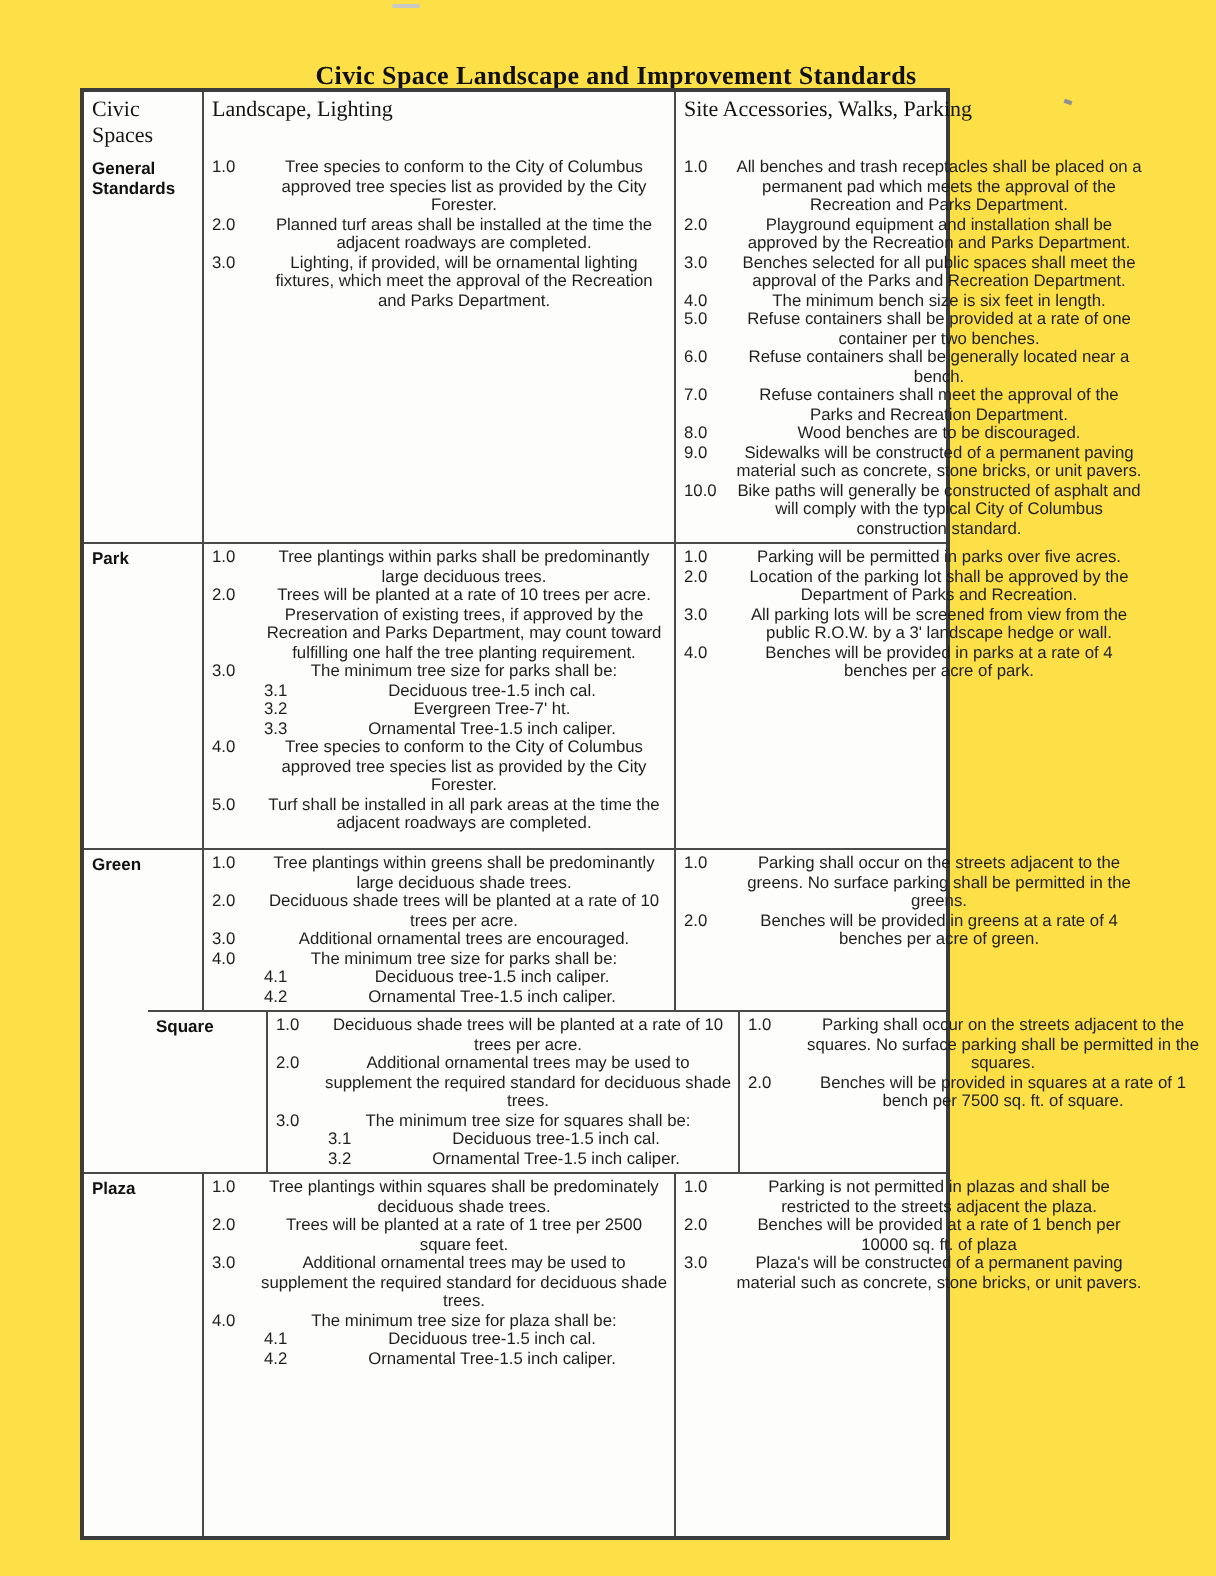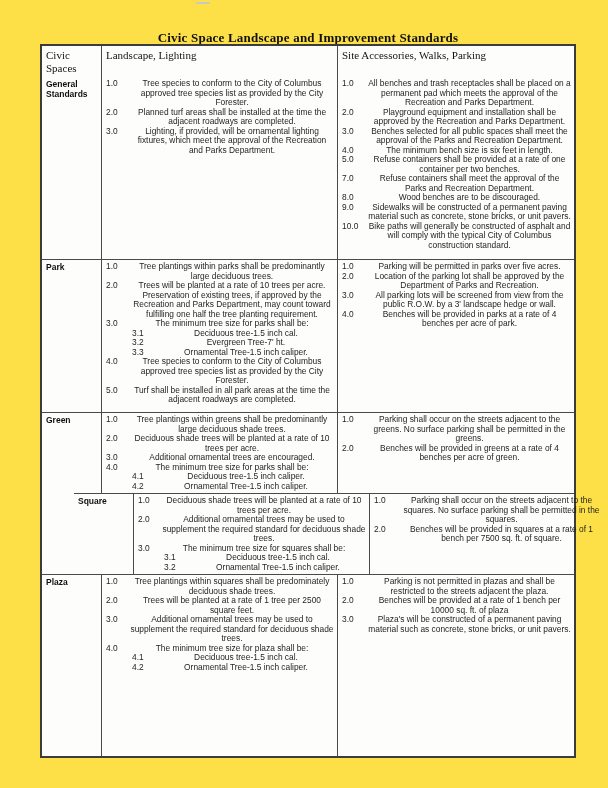--- a/index.html
+++ b/index.html
@@ -19,21 +19,21 @@
     top:30px;left:40px;width:536px;
     text-align:center;
     font-family:"Liberation Serif", serif;
     font-weight:bold;
     font-size:13px;
     color:#101010;
     letter-spacing:.2px;
   }
   .standards-table{
     position:absolute;
-    top:44px;left:40px;width:536px;
+    top:44px;left:40px;width:435px;
     border:2px solid #3c3c3c;
     box-sizing:border-box;
     background:#fdfdfc;
   }
   .trow{
     display:grid;
     grid-template-columns:59px 236px 237px;
     border-top:1px solid #4a4a4a;
   }
   .trow:first-child{border-top:none;}
@@ -135,20 +135,24 @@
             </div>
             <div class="item">
               <span class="num">4.0</span>
               <span class="txt">The minimum bench size is six feet in length.</span>
             </div>
             <div class="item">
               <span class="num">5.0</span>
               <span class="txt">Refuse containers shall be provided at a rate of one container per two benches.</span>
             </div>
             <div class="item">
+              <span class="num">6.0</span>
+              <span class="txt">Refuse containers shall be generally located near a bench.</span>
+            </div>
+            <div class="item">
               <span class="num">7.0</span>
               <span class="txt">Refuse containers shall meet the approval of the Parks and Recreation Department.</span>
             </div>
             <div class="item">
               <span class="num">8.0</span>
               <span class="txt">Wood benches are to be discouraged.</span>
             </div>
             <div class="item">
               <span class="num">9.0</span>
               <span class="txt">Sidewalks will be constructed of a permanent paving material such as concrete, stone bricks, or unit pavers.</span>

